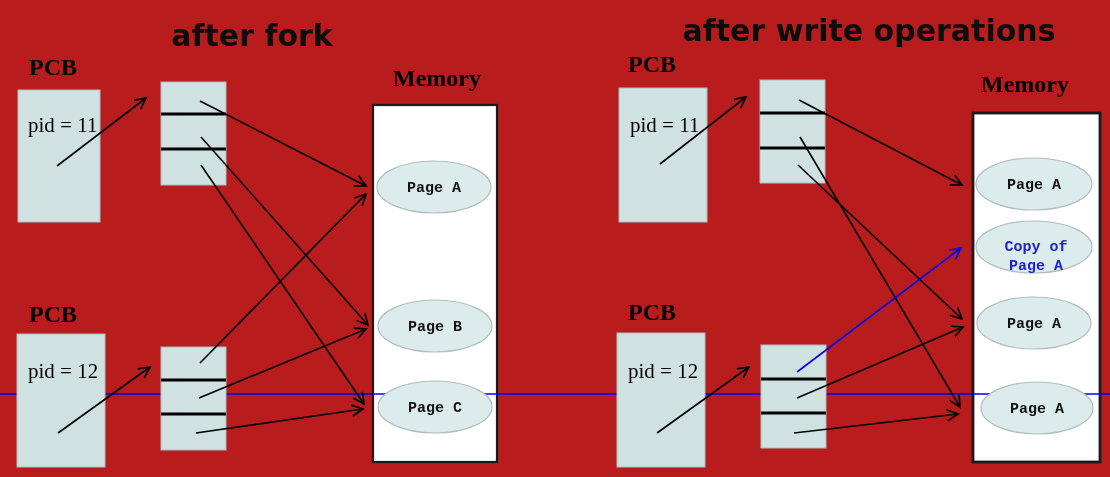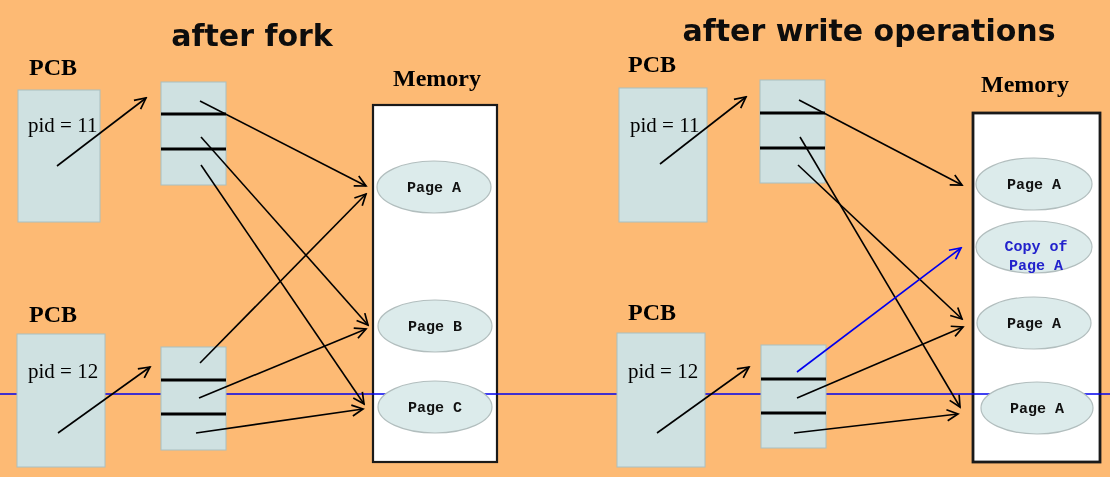--- a/index.html
+++ b/index.html
@@ -1,16 +1,16 @@
 <!DOCTYPE html>
 <html><head>
 <meta charset="utf-8">
 <style>
   html, body { margin: 0; padding: 0; background: #ffffff; }
-  .stage { position: relative; width: 1110px; height: 477px; background: #fdba74; overflow: hidden; }
+  .stage { position: relative; width: 1110px; height: 477px; background: #b91c1c; overflow: hidden; }
   svg { display: block; }
 
   .title-text {
     font-family: "DejaVu Sans", sans-serif;
     font-weight: bold;
     font-size: 30px;
     fill: #0d0d0d;
   }
   .serif-bold {
     font-family: "Liberation Serif", serif;

